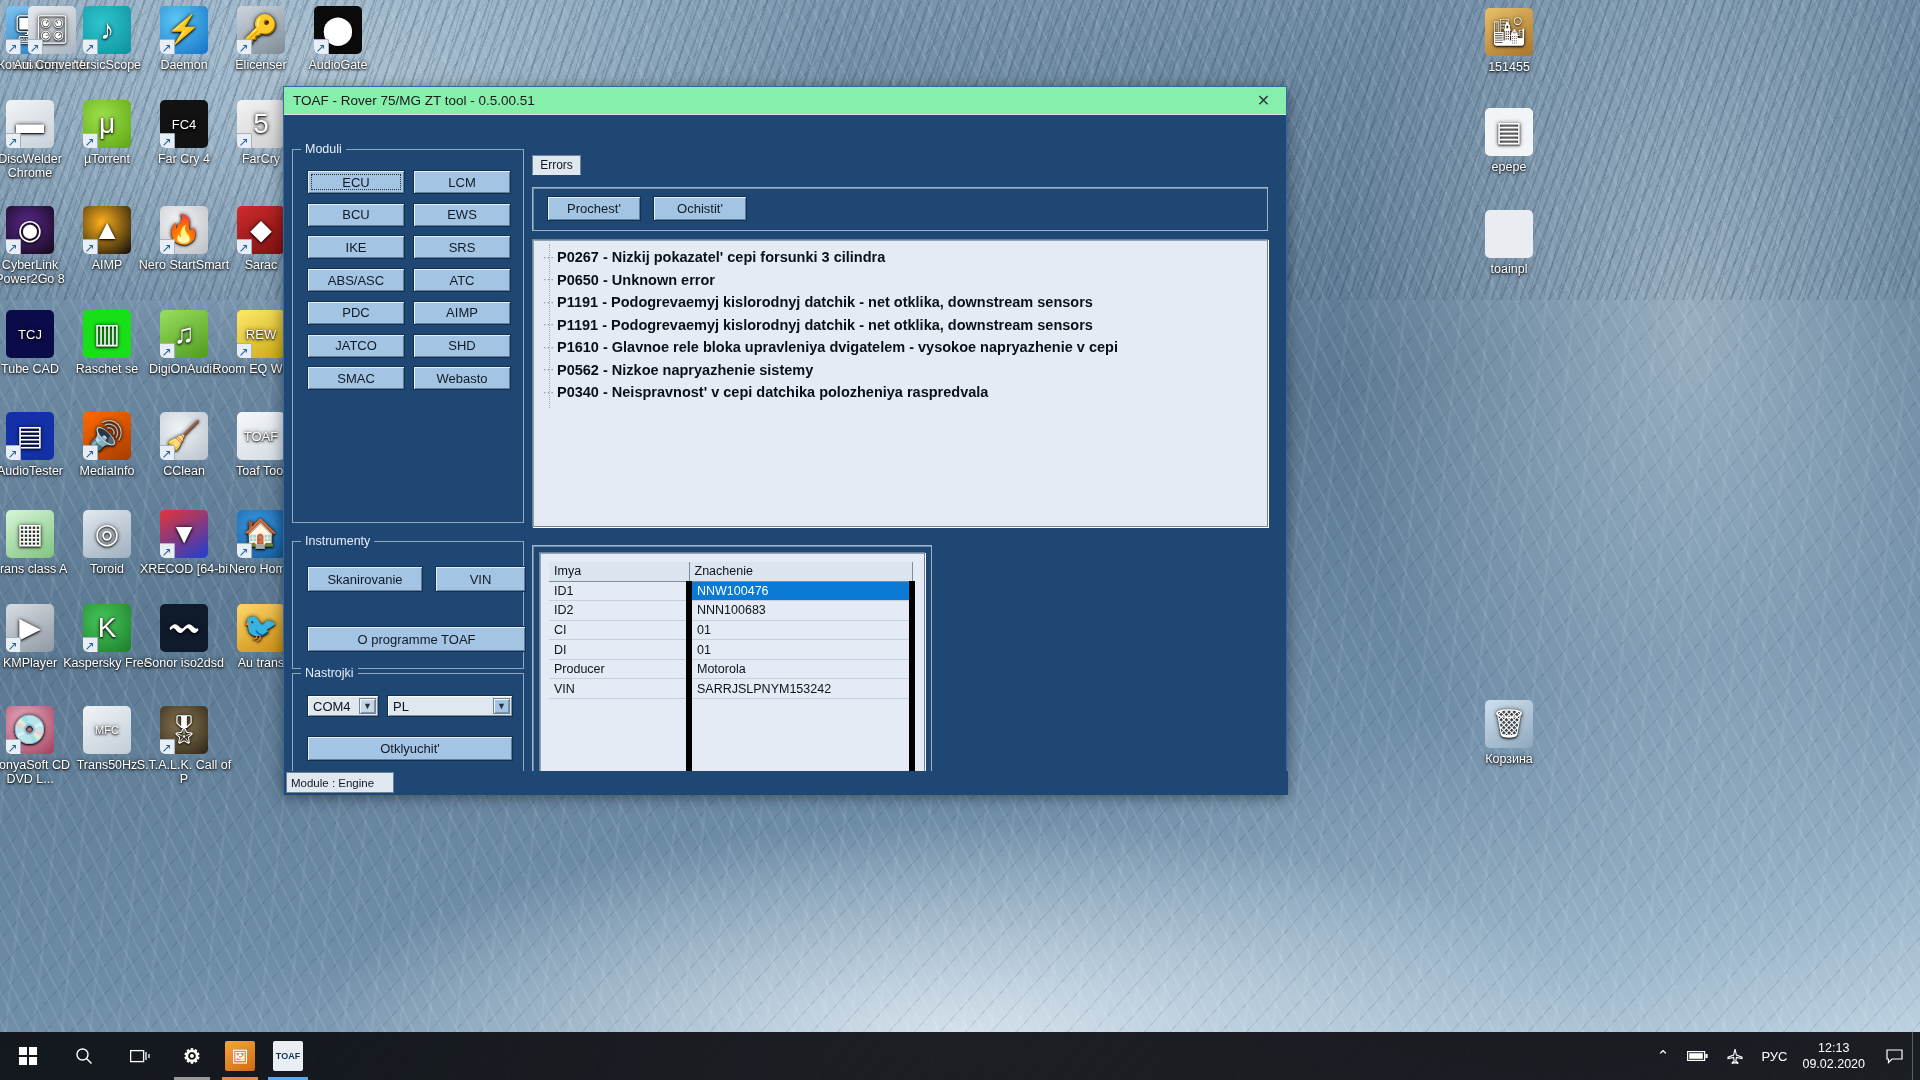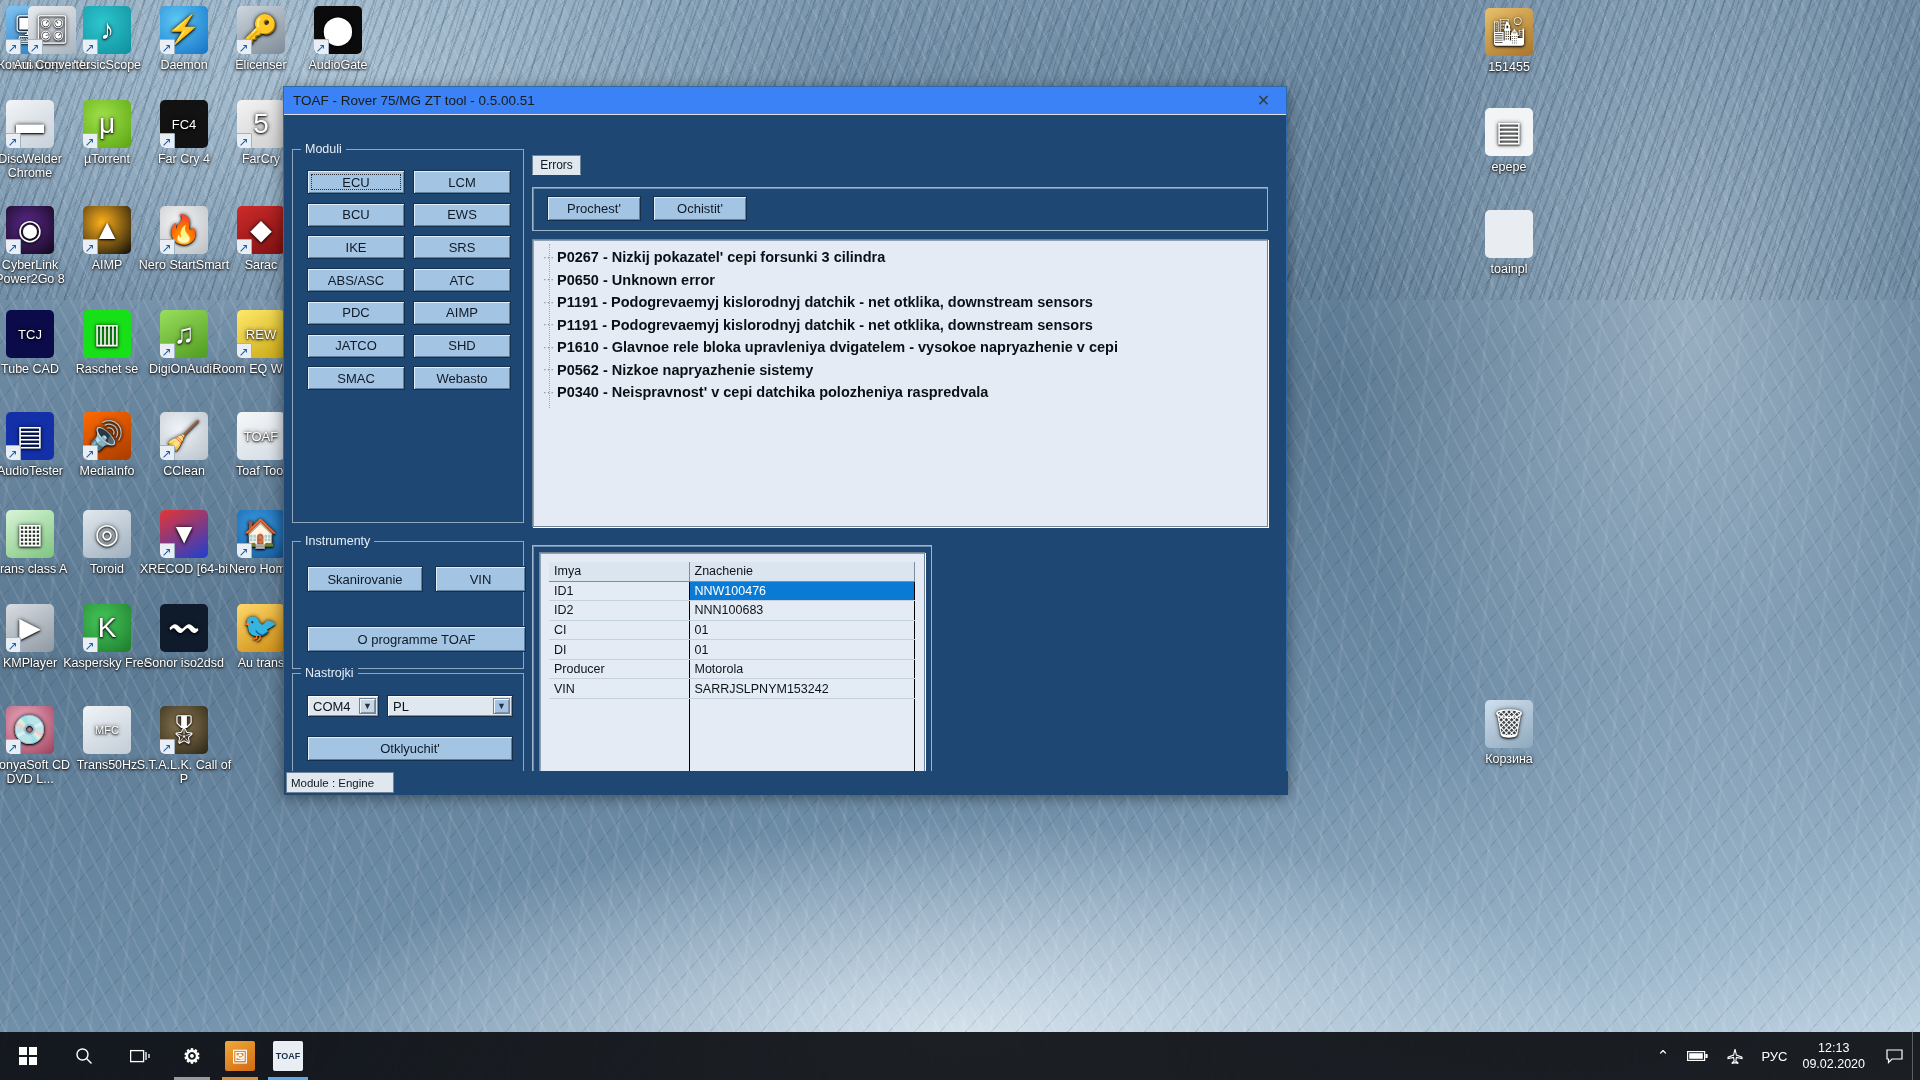--- a/index.html
+++ b/index.html
@@ -58,21 +58,21 @@
   .tb-app .underline { position:absolute; bottom:0; left:6px; right:6px; height:3px; }
   #tray { margin-left:auto; display:flex; align-items:center; height:48px; color:#fff; }
   #tray .t { padding:0 9px; font-size:15px; display:flex; align-items:center; }
   #clock { text-align:center; font-size:12.5px; line-height:16px; padding:0 12px 0 6px; }
   #showdesk { width:8px; height:48px; border-left:1px solid #5a5f66; }
 
   
   #app-window { position:absolute; left:283px; top:86px; width:1004px; height:708px;
                 background:#1f4773; border:1px solid #2e6aa8; z-index:30;
                 box-shadow:0 3px 14px rgba(0,0,0,.45); }
-  #titlebar { height:28px; background:#3b82f6; display:flex; align-items:center;
+  #titlebar { height:28px; background:#86efac; display:flex; align-items:center;
               border-bottom:1px solid #dfe3e8; }
   #titlebar .ttl { font-size:13.5px; color:#1a1a1a; padding-left:9px; flex:1; }
   #closebtn { width:45px; height:27px; display:flex; align-items:center; justify-content:center;
               font-size:16px; color:#3a3a3a; }
 
   #client { position:relative; width:100%; height:680px; background:#1f4773; }
 
   
   .grp { position:absolute; border:1px solid #8fa8bd; }
   .grp > .cap { position:absolute; top:-8px; left:8px; background:#1f4773; color:#e6eef6;
@@ -108,21 +108,21 @@
   
   #btnbar { position:absolute; left:248px; top:72px; width:736px; height:44px; }
 
   
   #tablewrap { position:absolute; left:256px; top:438px; width:392px; height:238px; }
   table.kv { border-collapse:collapse; width:100%; table-layout:fixed; font-size:12.5px; }
   table.kv th { background:#dbe5f0; color:#0e141b; font-weight:normal; text-align:left;
                 padding:2px 5px; border-right:1px solid #7c8fa2; border-bottom:1px solid #7c8fa2;
                 height:19px; }
   table.kv td { padding:2px 5px; height:19.6px; color:#0e141b;
-                border-bottom:1px solid #c4d2e0; border-right:1px solid #000000;
+                border-bottom:1px solid #c4d2e0; border-right:6px solid #000000;
                 overflow:hidden; white-space:nowrap; }
   table.kv td.sel { background:#0a7ad4; color:#ffffff; }
   .col-a { width:140px; }
 
   
   #statusbar { position:absolute; left:0; bottom:0; width:1004px; height:24px; display:flex;
                align-items:stretch; background:#1f4773; }
   #sb-left { width:108px; margin:1px 2px 2px 2px; background:#dfe7ef; color:#111820;
              border:1px solid #6f8296; font-size:11.5px; display:flex; align-items:center; padding-left:4px; }
   #sb-right { flex:1; margin:1px 2px 2px 0; border:1px solid #3f6a96; color:#ffffff;

